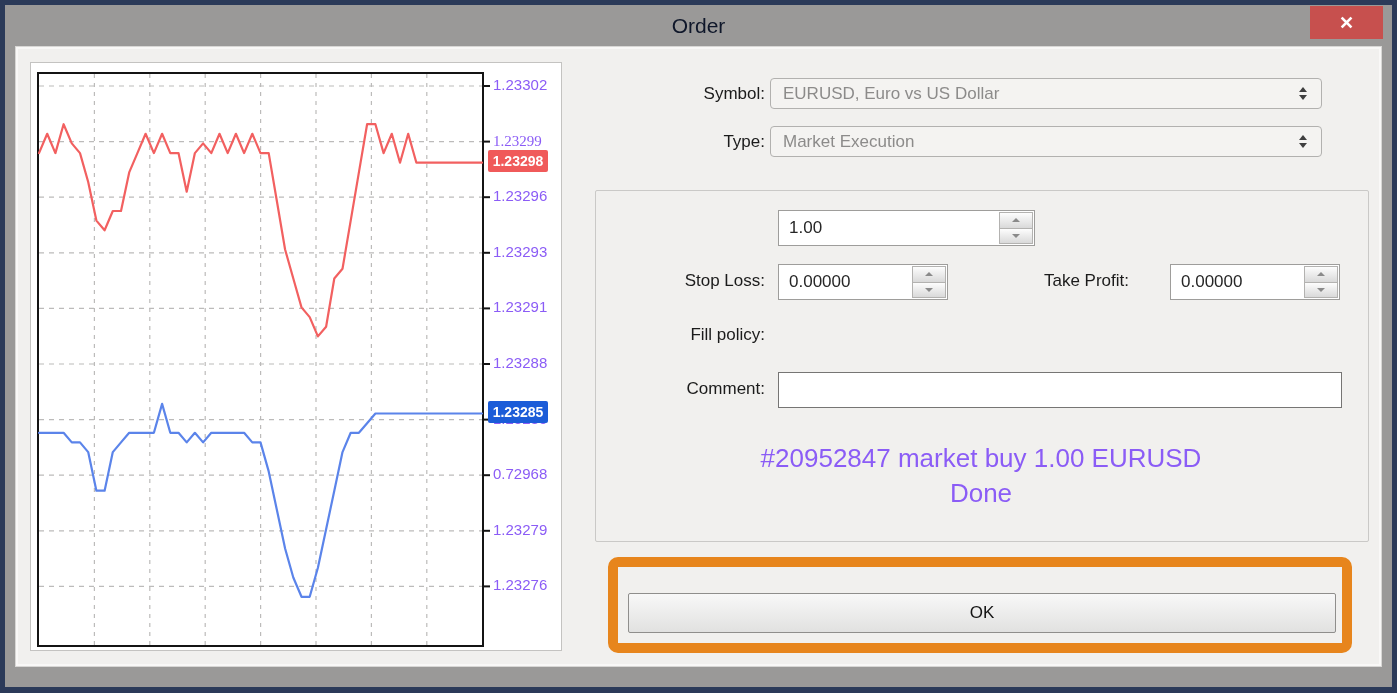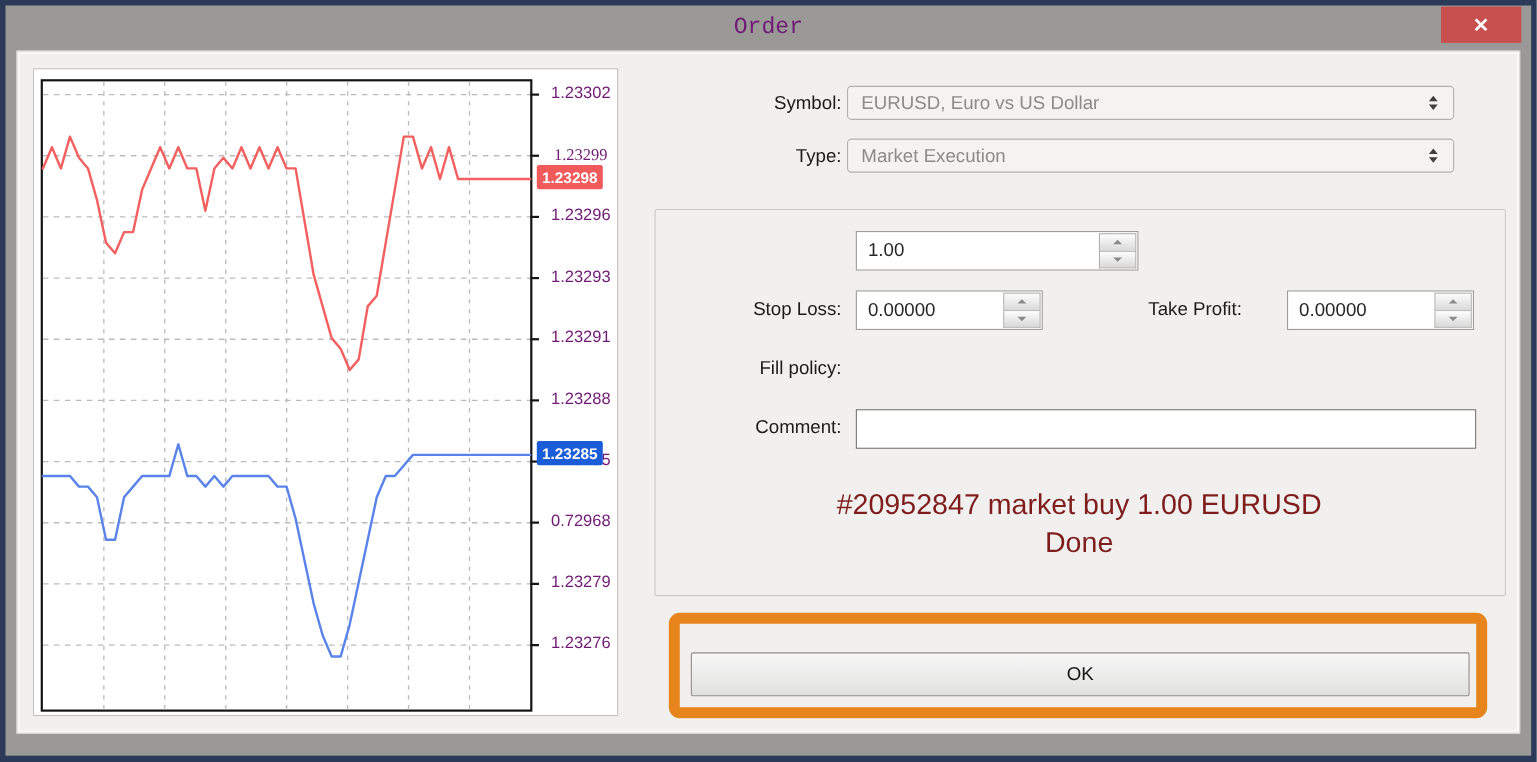--- a/index.html
+++ b/index.html
@@ -9,21 +9,21 @@
     font-family:"Liberation Sans",sans-serif;
     -webkit-font-smoothing:antialiased;
   }
   .frame{
     position:absolute;left:5px;top:5px;right:5px;bottom:6px;
     background:#9a9998;
   }
   .titlebar{position:absolute;left:0;top:0;right:0;height:41px;}
   .title{
     position:absolute;left:0;right:0;top:0;height:41px;line-height:41px;
-    text-align:center;font-size:21px;color:#701a75;font-family:Liberation Mono, monospace;
+    text-align:center;font-size:21px;color:#0f172a;
   }
   .close-btn{
     position:absolute;left:1305px;top:1px;width:73px;height:33px;
     background:#c7504e;color:#fff;display:flex;align-items:center;justify-content:center;
     font-size:18px;font-weight:bold;cursor:pointer;
   }
   .content{
     position:absolute;left:10px;top:41px;right:10px;bottom:20px;
     background:#f1f0ee;
     box-shadow:inset 0 0 0 2px rgba(255,255,255,.55);
@@ -34,21 +34,21 @@
     position:absolute;left:14px;top:15px;width:530px;height:587px;
     background:#ffffff;border:1px solid #c4c3c1;
   }
   .plot{
     position:absolute;left:6px;top:9px;width:443px;height:571px;
     border:2px solid #141414;overflow:visible;background:#fff;
   }
   .plot svg{position:absolute;left:0;top:0;overflow:visible;}
   .price-tick-label{
     position:absolute;left:462px;width:70px;height:20px;line-height:20px;
-    font-size:15px;color:#701a75;text-align:center;white-space:nowrap;
+    font-size:15px;color:#8b5cf6;text-align:left;white-space:nowrap;
   }
   .badge{
     position:absolute;left:457px;width:60px;height:22px;line-height:22px;
     color:#fff;font-size:14px;font-weight:bold;text-align:center;
     border-radius:2px;z-index:3;
   }
   
   .flabel{
     position:absolute;width:160px;text-align:right;
     font-size:17px;color:#1b1b1b;
@@ -83,21 +83,21 @@
   }
   .spin-btn{
     flex:1;background:linear-gradient(#fdfdfd,#d9d9d9);
     border:1px solid #b3b2b0;display:flex;align-items:center;justify-content:center;
   }
   .spin-btn + .spin-btn{border-top:none;}
   .spin-tri-up{width:0;height:0;border-left:4px solid transparent;border-right:4px solid transparent;border-bottom:4px solid #8a8a8a;}
   .spin-tri-down{width:0;height:0;border-left:4px solid transparent;border-right:4px solid transparent;border-top:4px solid #8a8a8a;}
   .status-line{
     position:absolute;left:579px;width:772px;text-align:center;
-    font-size:26px;color:#7f1d1d;
+    font-size:26px;color:#8b5cf6;
   }
   .highlight-rect{
     position:absolute;left:592px;top:510px;width:744px;height:96px;
     border:10px solid #e7851c;border-radius:10px;box-sizing:border-box;z-index:4;
   }
   .ok-button{
     position:absolute;left:612px;top:546px;width:706px;height:38px;
     background:linear-gradient(#f8f8f8,#e1e1e0);
     border:1px solid #8f8e8c;border-radius:2px;
     font-size:17px;color:#141414;text-align:center;line-height:38px;

